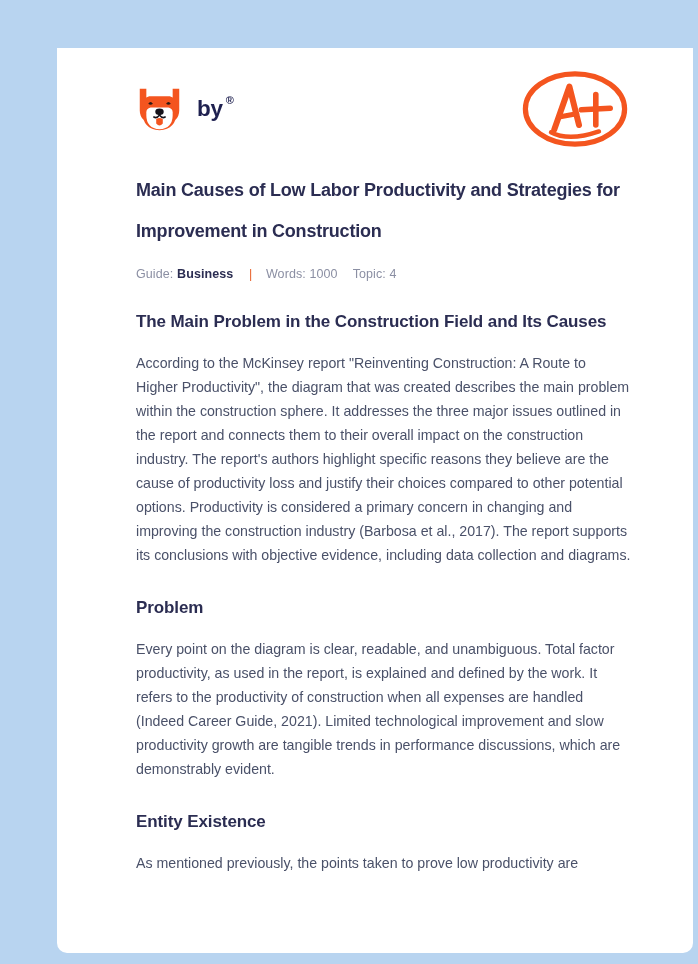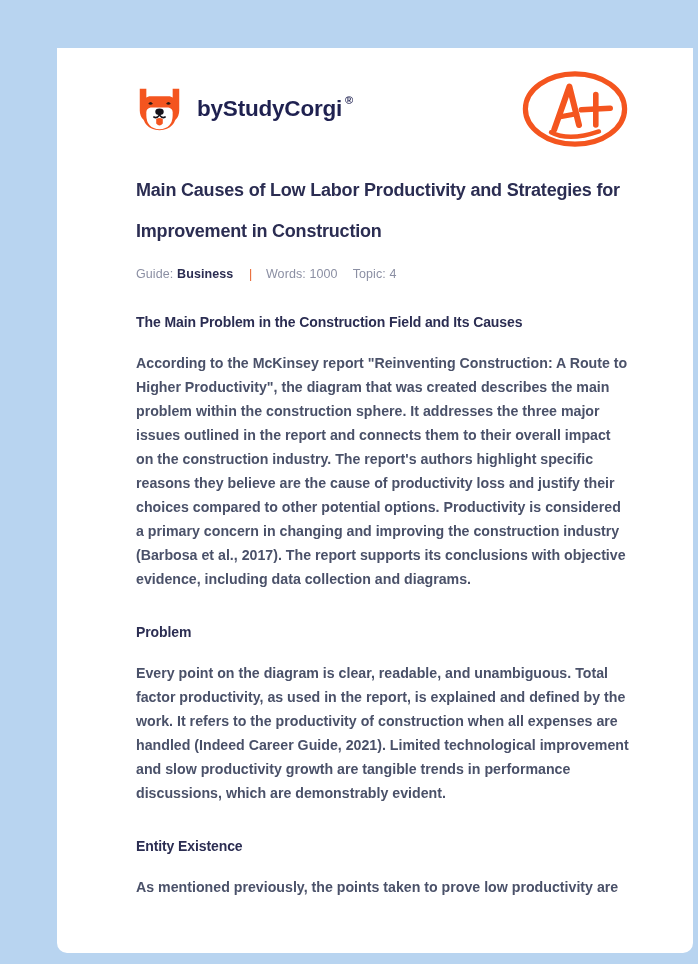--- a/index.html
+++ b/index.html
@@ -95,33 +95,32 @@
     font-weight: 700;
   }
   .doc-meta .meta-sep {
     color: #e8622c;
     margin: 0 10px 0 12px;
   }
   .doc-meta .meta-gap { display: inline-block; width: 8px; }
 
   
   .section-heading {
-    font-size: 14px;
+    font-size: 17px;
     line-height: 24px;
     font-weight: 700;
     color: #2b2d52;
     margin: 29px 0 0 0;
     letter-spacing: -0.1px;
   }
   .body-paragraph {
     font-size: 14.2px;
     line-height: 24px;
     color: #4a5169;
     margin: 17px 0 0 0;
-    font-weight: bold;
   }
 </style>
 </head>
 <body>
 
 <div id="page-sheet">
   <div class="content-inner">
 
     <div class="doc-header">
 
@@ -133,21 +132,20 @@
           <path d="M22 56 Q22 48 31 46 L69 46 Q78 48 78 56 L78 62 Q78 90 50 92 Q22 90 22 62 Z" fill="#ffffff"></path>
           <path d="M26 38 Q31 30 36 38 Q31 42 26 38 Z" fill="#2a1a14"></path>
           <path d="M74 38 Q69 30 64 38 Q69 42 74 38 Z" fill="#2a1a14"></path>
           <ellipse cx="50" cy="55" rx="9" ry="7" fill="#16121a"></ellipse>
           <path d="M50 62 Q44 70 38 66" stroke="#16121a" stroke-width="3.4" fill="none" stroke-linecap="round"></path>
           <path d="M50 62 Q56 70 62 66" stroke="#16121a" stroke-width="3.4" fill="none" stroke-linecap="round"></path>
           <path d="M43 70 Q50 66 57 70 L57 80 Q50 88 43 80 Z" fill="#f4551f"></path>
         </svg>
         <div class="brand-text">
           <span>by </span>
-            <span>StudyCorgi</span>
             <span class="brand-reg">®</span>
         </div>
       </div>
 
       <svg class="aplus-mark" viewBox="0 0 140 104">
         <ellipse cx="70" cy="52" rx="62" ry="44" fill="none" stroke="#f4551f" stroke-width="6.5"></ellipse>
         <path d="M44 78 L63 24 L75 72" fill="none" stroke="#f4551f" stroke-width="7.5" stroke-linecap="round" stroke-linejoin="round"></path>
         <path d="M50 62 L72 58" fill="none" stroke="#f4551f" stroke-width="6.5" stroke-linecap="round"></path>
         <path d="M96 34 L96 72" fill="none" stroke="#f4551f" stroke-width="7" stroke-linecap="round"></path>
         <path d="M78 53 L114 51" fill="none" stroke="#f4551f" stroke-width="7" stroke-linecap="round"></path>

